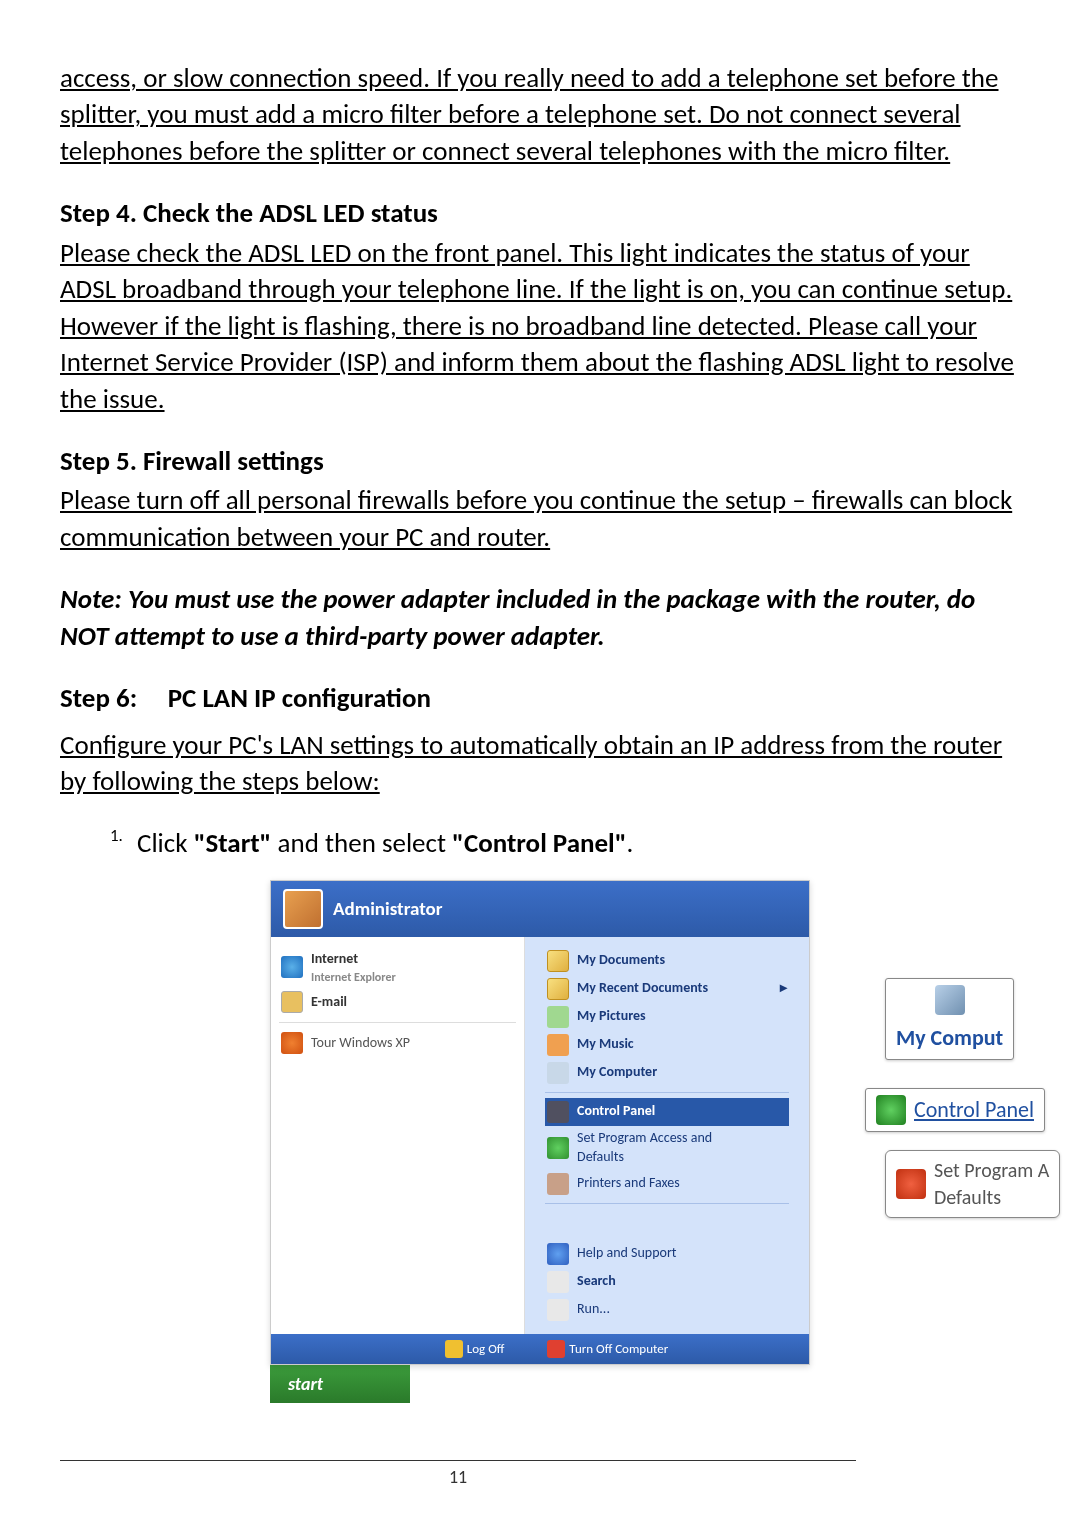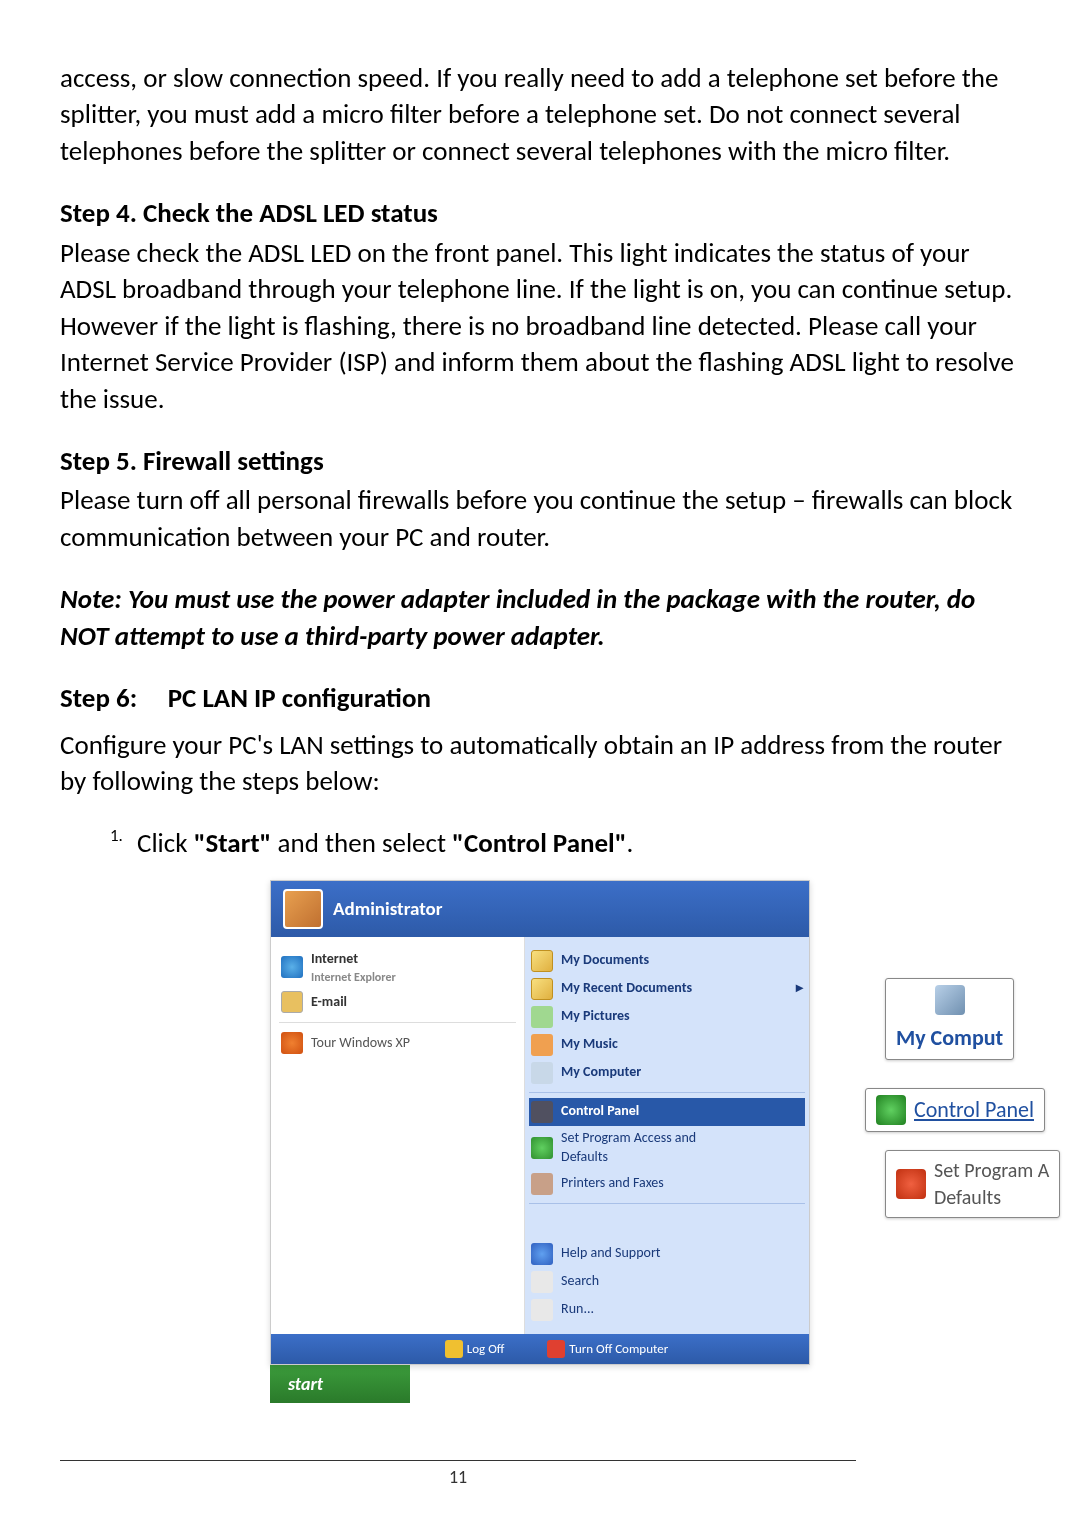--- a/index.html
+++ b/index.html
@@ -6,21 +6,21 @@
     body {
       width: 1080px;
       height: 1527px;
       font-family: Calibri, Arial, sans-serif;
       font-size: 27px;
       line-height: 1.35;
       color: #000;
       padding: 60px 60px 40px 60px;
       position: relative;
     }
-    .paragraph { margin-bottom: 26px; }
+    .paragraph { margin-bottom: 26px; text-decoration: underline; }
     .heading { font-weight: bold; margin-bottom: 3px; }
     .heading-step6 { font-weight: bold; margin-bottom: 10px; margin-top: 2px; }
     .note { font-weight: bold; font-style: italic; margin-bottom: 26px; }
     .list-item { margin-left: 50px; margin-bottom: 18px; font-size: 27px; }
     .list-num { font-size: 17px; vertical-align: top; margin-right: 8px; }
     .bold { font-weight: bold; }
     .screenshot-container { display: flex; justify-content: center; }
     .start-menu {
       width: 540px;
       background: #fff;
@@ -47,21 +47,21 @@
     .menu-body { display: flex; background: #4c1d95; }
     .menu-left {
       width: 255px;
       background: #fff;
       border-right: 1px solid #ddd;
       padding: 10px 8px;
     }
     .menu-right {
       width: 285px;
       background: #d4e3fa;
-      padding: 10px 4px;
+      padding: 10px 20px;
     }
     .menu-item {
       display: flex; align-items: center; gap: 8px;
       padding: 3px 2px; font-size: 14px; color: #555;
     }
     .menu-item.bold-label { font-weight: bold; color: #333; }
     .menu-icon { width: 22px; height: 22px; border-radius: 3px; flex-shrink: 0; }
     .icon-ie { background: radial-gradient(circle, #5ab0e8, #2070c0); }
     .icon-mail { background: #e8c060; border: 1px solid #aaa; }
     .icon-tour { background: radial-gradient(circle, #f08030, #d05010); }
@@ -127,21 +127,21 @@
       border-radius: 3px;
       padding: 6px 10px;
       display: flex;
       align-items: center;
       gap: 8px;
       box-shadow: 0 1px 3px rgba(0,0,0,0.2);
       white-space: nowrap;
     }
     .cb1 { left: 615px; top: 98px; font-size: 22px; font-weight: bold; color: #2050a0; flex-direction: column; }
     .cb2 { left: 595px; top: 208px; font-size: 22px; font-weight: normal; color: #2050a0; text-decoration: underline; }
-    .cb3 { left: 615px; top: 270px; font-size: 20px; color: #555; }
+    .cb3 { left: 615px; top: 270px; font-size: 20px; color: #555; border-radius: 6px; }
     .callout-icon {
       width: 30px; height: 30px; border-radius: 4px; flex-shrink: 0;
     }
     .ci-computer { background: linear-gradient(135deg, #b8d0e8, #7090b0); }
     .ci-panel { background: radial-gradient(circle, #60d060, #208020); }
     .ci-access { background: radial-gradient(circle, #f06040, #c03010); }
     .page-num {
       position: absolute;
       bottom: 38px;
       left: 0;
@@ -239,21 +239,21 @@
           </div>
           <div class="right-item" style="font-weight:normal;">
             <div class="menu-icon icon-printer"></div>
             <span>Printers and Faxes</span>
           </div>
           <div class="right-divider"></div>
           <div class="right-item" style="font-weight:normal;margin-top:36px;">
             <div class="menu-icon icon-help"></div>
             <span>Help and Support</span>
           </div>
-          <div class="right-item" style="font-weight:normal;">
+          <div class="right-item" style="font-weight:bold;">
             <div class="menu-icon icon-search"></div>
             <span>Search</span>
           </div>
           <div class="right-item" style="font-weight:normal;">
             <div class="menu-icon icon-run"></div>
             <span>Run...</span>
           </div>
         </div>
       </div>
       <div class="menu-footer">

